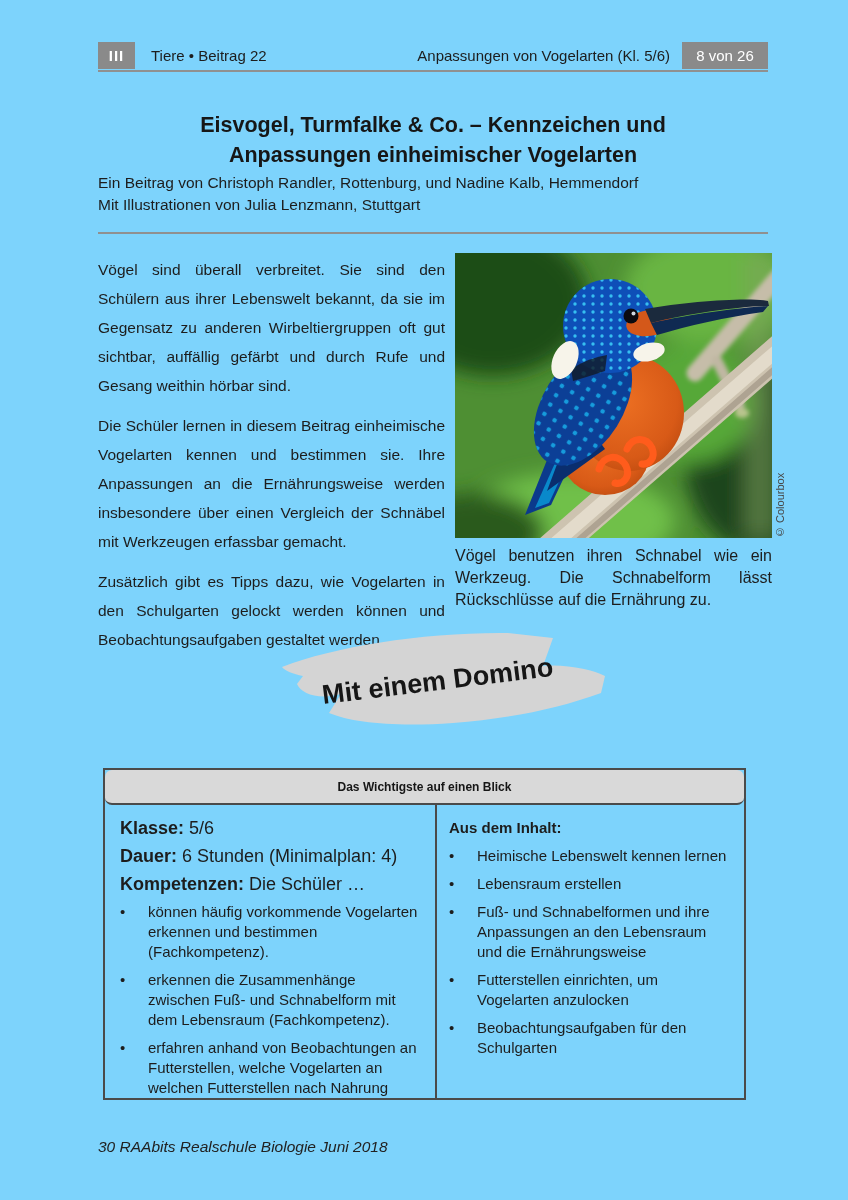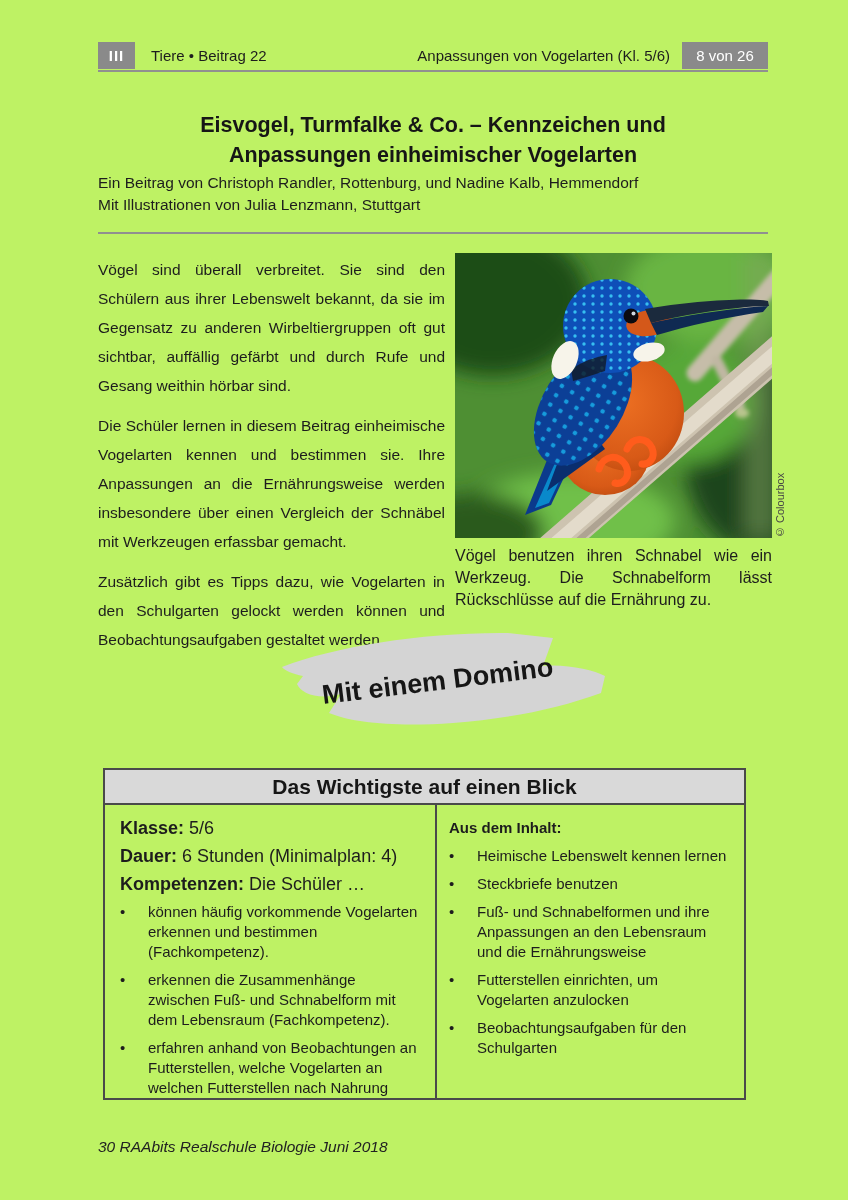--- a/index.html
+++ b/index.html
@@ -1,17 +1,17 @@
 <!DOCTYPE html>
 <html><head>
 <meta charset="utf-8">
 <style>
   html,body{margin:0;padding:0;background:#ffffff;}
   .page{
-    position:relative;width:848px;height:1200px;background:#bef264;
+    position:relative;width:848px;height:1200px;background:#7dd3fc;
     font-family:"Liberation Sans",sans-serif;color:#1d1d1d;overflow:hidden;
   }
   
   .kopf{position:absolute;left:98px;top:42px;width:670px;height:27px;display:flex;align-items:center;}
   .badge{background:#8a8a8a;color:#ffffff;height:27px;display:flex;align-items:center;justify-content:center;}
   .badge-unit{width:37px;font-weight:bold;font-size:15px;letter-spacing:1px;}
   .badge-page{width:86px;font-size:15px;}
   .kopf-series{margin-left:16px;font-size:15px;}
   .kopf-spacer{flex:1;}
   .kopf-topic{font-size:15px;margin-right:12px;}
@@ -35,21 +35,21 @@
           font-size:11px;color:#474747;white-space:nowrap;}
   .caption{margin-top:7px;font-size:16px;line-height:22px;text-align:justify;}
   
   .ribbon{position:absolute;left:266px;top:626px;width:348px;height:104px;}
   .ribbon text{font-family:"Liberation Sans",sans-serif;font-weight:bold;font-size:27px;fill:#161616;}
   
   .overview{position:absolute;left:103px;top:768px;width:643px;height:332px;
             border:2px solid #4a4a4a;box-sizing:border-box;overflow:hidden;}
   .ov-title{height:33px;background:#d9d9d9;border-bottom:2px solid #4a4a4a;
             display:flex;align-items:center;justify-content:center;
-            font-weight:bold;font-size:21px;color:#161616;}
+            font-weight:bold;font-size:12px;color:#161616;border-radius:7px;}
   .ov-cols{display:flex;height:295px;}
   .ov-left{width:332px;box-sizing:border-box;border-right:2px solid #4a4a4a;padding:13px 16px 0 15px;}
   .ov-right{flex:1;box-sizing:border-box;padding:13px 12px 0 12px;}
   .field{font-size:18px;line-height:20px;margin:0 0 8px 0;}
   .field b{font-weight:bold;}
   .item{display:flex;font-size:15px;line-height:20px;margin:0 0 8px 0;}
   .dot{width:28px;flex:none;}
   .ov-heading{font-weight:bold;font-size:15px;line-height:20px;margin:0 0 8px 0;}
   
   .footer{position:absolute;left:98px;top:1138px;width:670px;
@@ -217,21 +217,21 @@
         </div>
       </div>
       <div class="ov-right">
         <p class="ov-heading">Aus dem Inhalt:</p>
         <div class="item">
           <span class="dot">•</span>
           <span>Heimische Lebenswelt kennen lernen</span>
         </div>
         <div class="item">
           <span class="dot">•</span>
-          <span>Steckbriefe benutzen</span>
+          <span>Lebensraum erstellen</span>
         </div>
         <div class="item">
           <span class="dot">•</span>
           <span>Fuß- und Schnabelformen und ihre Anpassungen an den Lebensraum und die Ernährungsweise</span>
         </div>
         <div class="item">
           <span class="dot">•</span>
           <span>Futterstellen einrichten, um Vogelarten anzulocken</span>
         </div>
         <div class="item">

